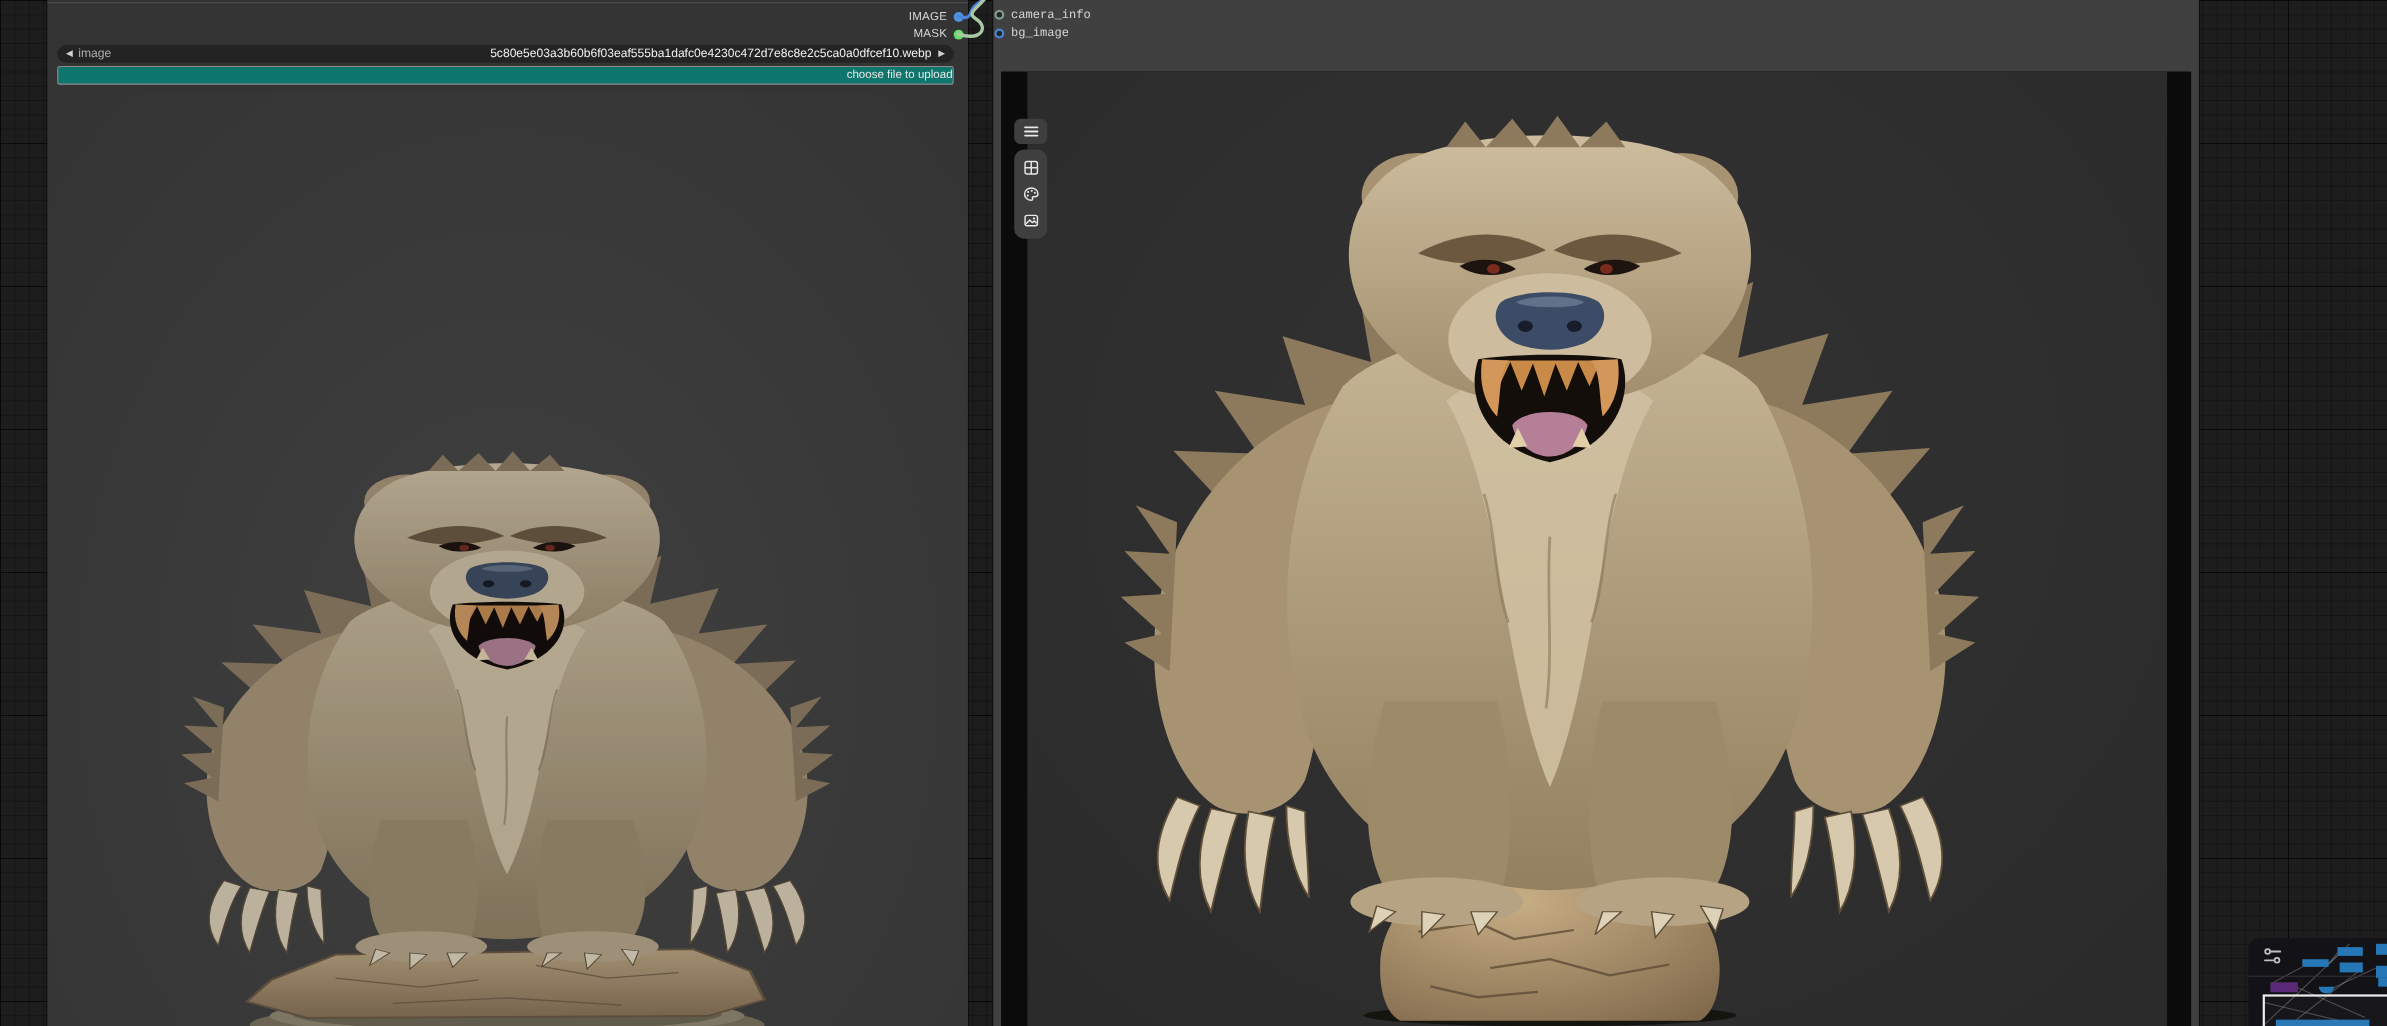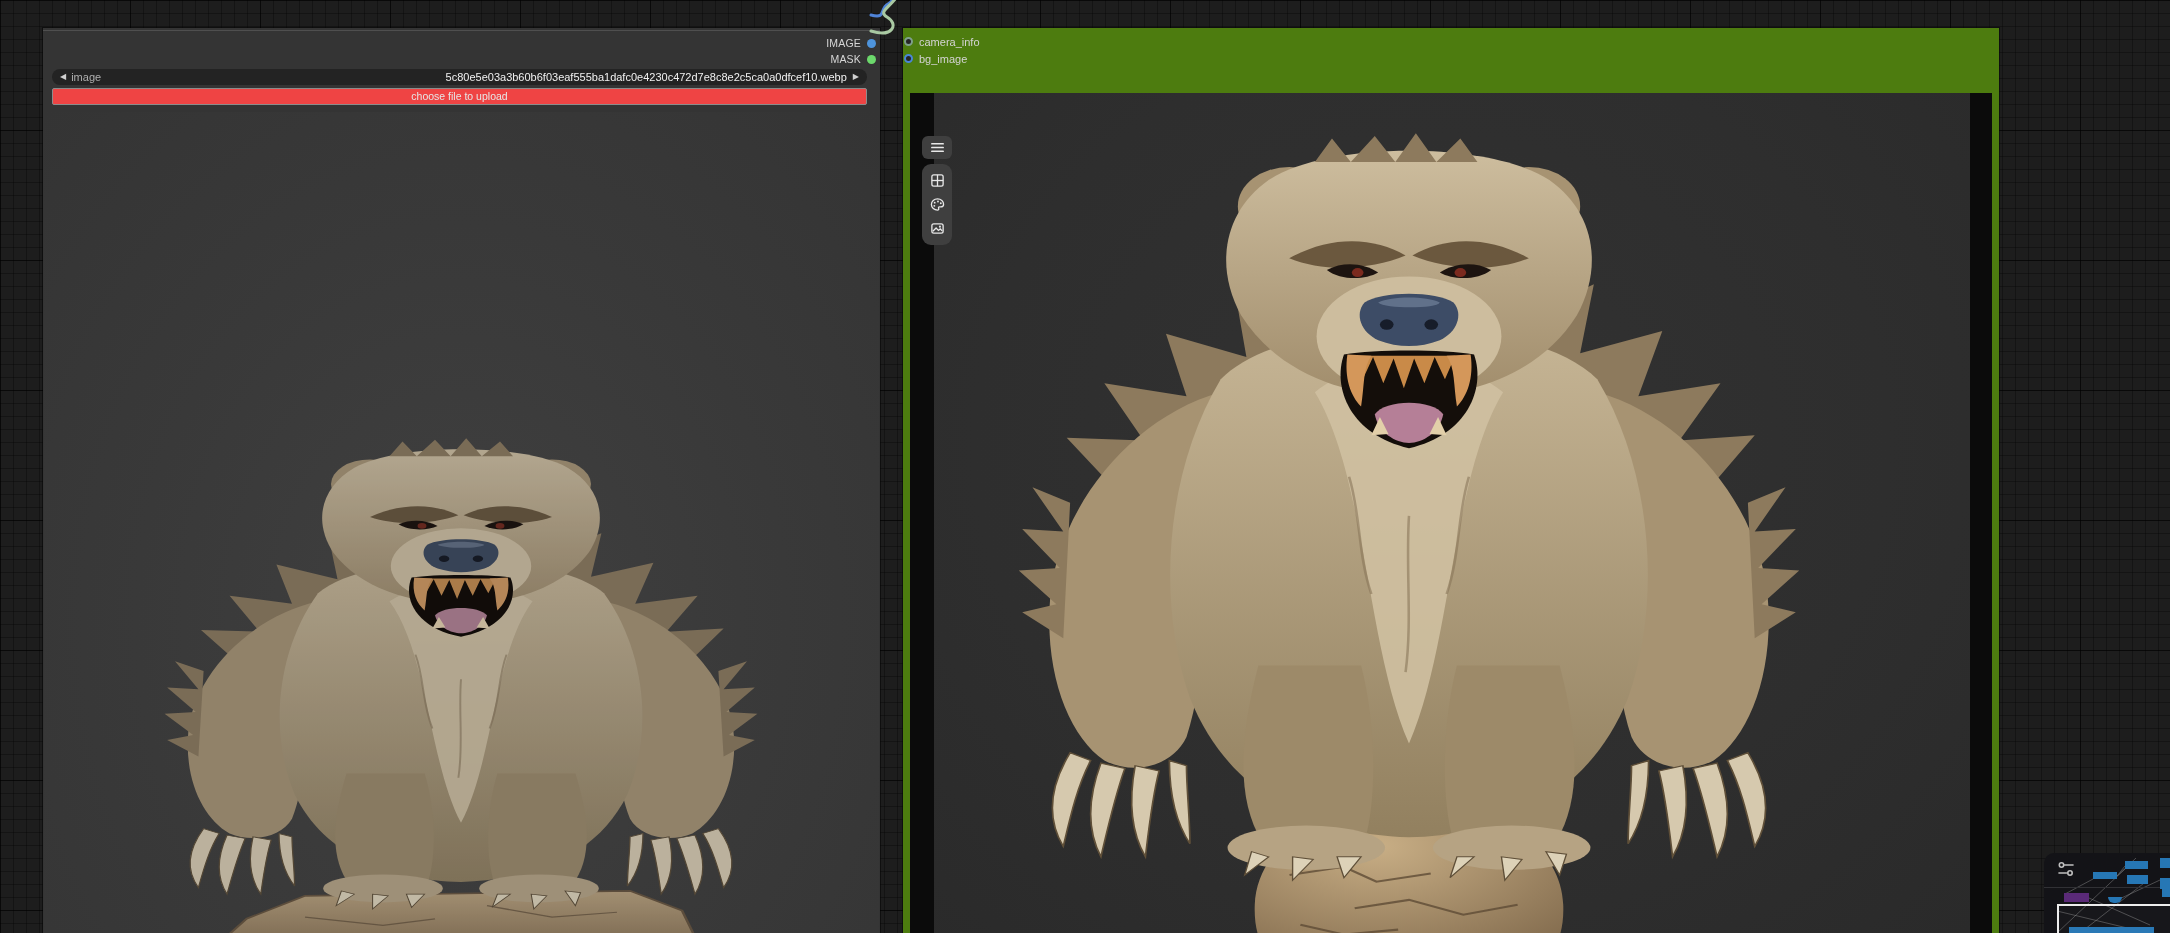--- a/index.html
+++ b/index.html
@@ -14,43 +14,43 @@
     position:absolute;inset:0;
     background-color:#1d1d1d;
     background-image:
       linear-gradient(rgba(0,0,0,.55) 1px,transparent 1px),
       linear-gradient(90deg,rgba(0,0,0,.55) 1px,transparent 1px),
       linear-gradient(rgba(0,0,0,.30) 1px,transparent 1px),
       linear-gradient(90deg,rgba(0,0,0,.30) 1px,transparent 1px);
     background-size:130px 130px,130px 130px,13px 13px,13px 13px;
   }
   
-  .node{position:absolute;top:0;bottom:0;box-shadow:0 0 0 1px rgba(0,0,0,.45);margin-top:28px;}
+  .node{position:absolute;top:0;bottom:0;box-shadow:0 0 0 1px rgba(0,0,0,.45);}
   .node-load{left:43px;width:837px;background:#343434;}
   .node-load .topline{position:absolute;top:2px;left:0;right:0;height:1px;background:#4f4f4f;}
-  .node-viewer{left:903px;width:1096px;background:#4d7c0f;}
+  .node-viewer{left:903px;width:1096px;background:#404040;font-family:Liberation Mono, monospace;}
 
   .out-row{position:absolute;right:4px;height:14px;display:flex;align-items:center;gap:6px;}
   .out-row .lbl{color:#d6d6d6;font-size:10.5px;letter-spacing:.2px;}
   .dot{width:9px;height:9px;border-radius:50%;display:inline-block;}
   .ring{width:9px;height:9px;border-radius:50%;display:inline-block;background:#262626;box-sizing:border-box;border:2px solid #888;}
 
   .combo{
     position:absolute;left:9px;right:13px;top:41px;height:16px;
     background:#232323;border-radius:9px;display:flex;align-items:center;
     padding:0 8px;box-sizing:border-box;color:#e8e8e8;
   }
   .combo .arrow{font-size:8px;color:#d0d0d0;line-height:16px;}
   .combo .clabel{color:#aeaeae;font-size:11px;margin-left:5px;flex:0 0 auto;}
   .combo .cvalue{flex:1 1 auto;text-align:right;font-size:11px;color:#f0f0f0;margin-right:6px;
     white-space:nowrap;overflow:hidden;text-overflow:ellipsis;}
   .upload-btn{
     position:absolute;left:9px;right:13px;top:60px;height:15px;
-    background:#ef4444;border:1px solid #8c8c8c;border-radius:2px;
-    color:#e6e6e6;font-size:10.5px;text-align:center;line-height:15px;cursor:pointer;
+    background:#0f766e;border:1px solid #8c8c8c;border-radius:2px;
+    color:#e6e6e6;font-size:10.5px;text-align:right;line-height:15px;cursor:pointer;
   }
   .preview{
     position:absolute;left:1px;right:1px;top:84px;bottom:0;overflow:hidden;
     background:radial-gradient(ellipse at 50% 62%, #404040 0%, #393939 55%, #343434 100%);
   }
   .statue-svg{position:absolute;left:79px;top:272px;width:676px;height:648px;
     filter:brightness(.88) saturate(.85);}
 
   
   .in-row{position:absolute;left:1px;height:15px;display:flex;align-items:center;gap:6px;}

